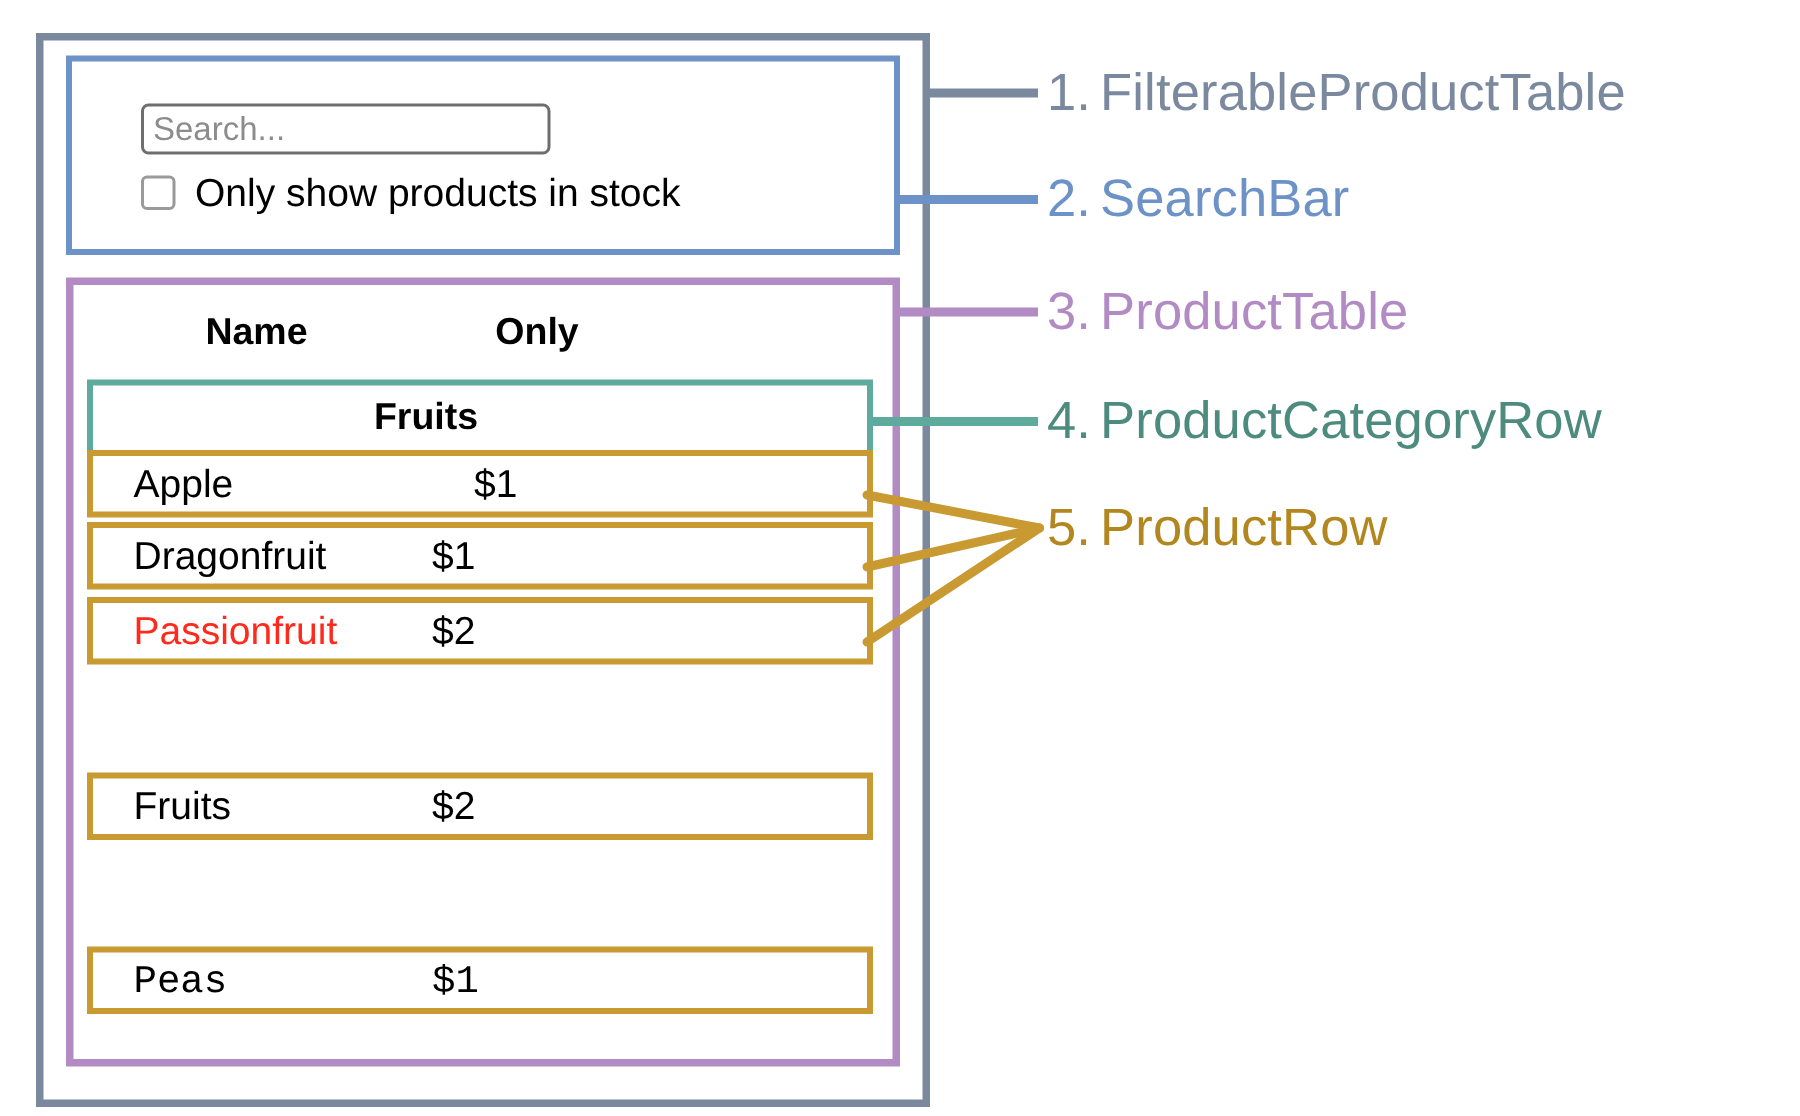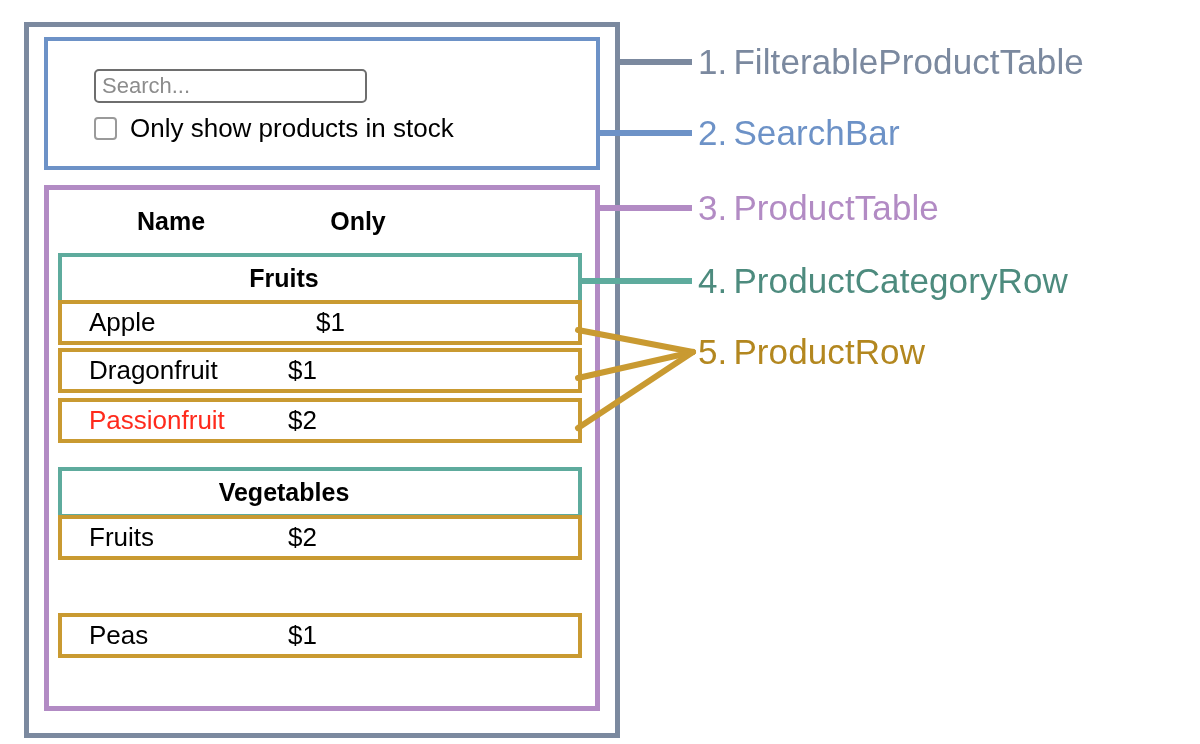--- a/index.html
+++ b/index.html
@@ -248,31 +248,28 @@
       <div class="prod-row" style="top:158px;">
         <span class="cell-name">Dragonfruit</span>
         <span class="cell-price">$1</span>
       </div>
 
       <div class="prod-row out-of-stock" style="top:208px;">
         <span class="cell-name">Passionfruit</span>
         <span class="cell-price">$2</span>
       </div>
 
-      <div class="cat-row" style="top:277px;">
-        <span class="cat-label">Vegetables</span>
-      </div>
 
       <div class="prod-row" style="top:325px;">
         <span class="cell-name">Fruits</span>
         <span class="cell-price">$2</span>
       </div>
 
 
-      <div class="prod-row" style="top:423px;">
+      <div class="prod-row" style="top:441px;font-family:Liberation Mono, monospace;">
         <span class="cell-name">Peas</span>
         <span class="cell-price">$1</span>
       </div>
 
     </div>
   </div>
 
   <div class="legend-item" style="left:698px; top:42px;  color:#7b899f;">
     <span class="legend-num">1.</span><span>FilterableProductTable</span>
   </div>

